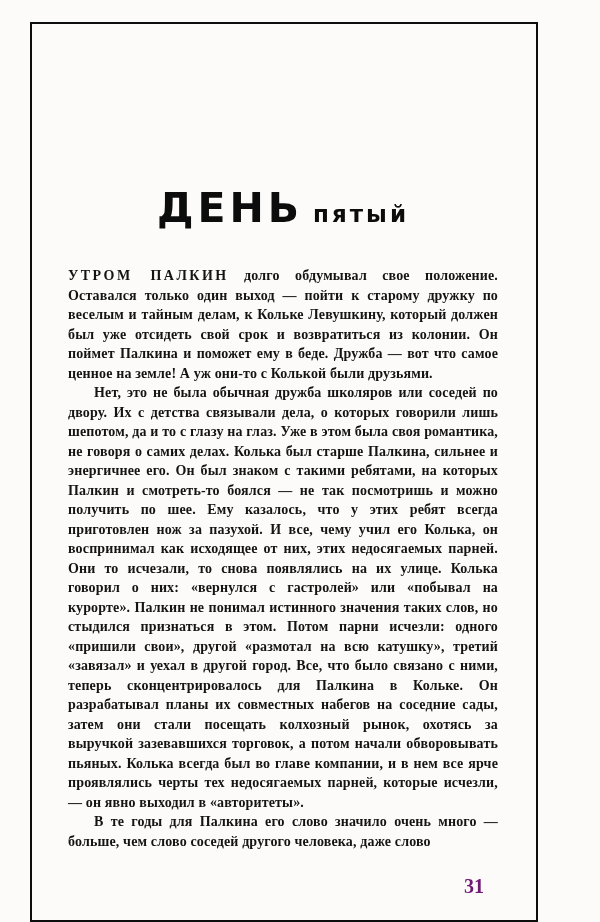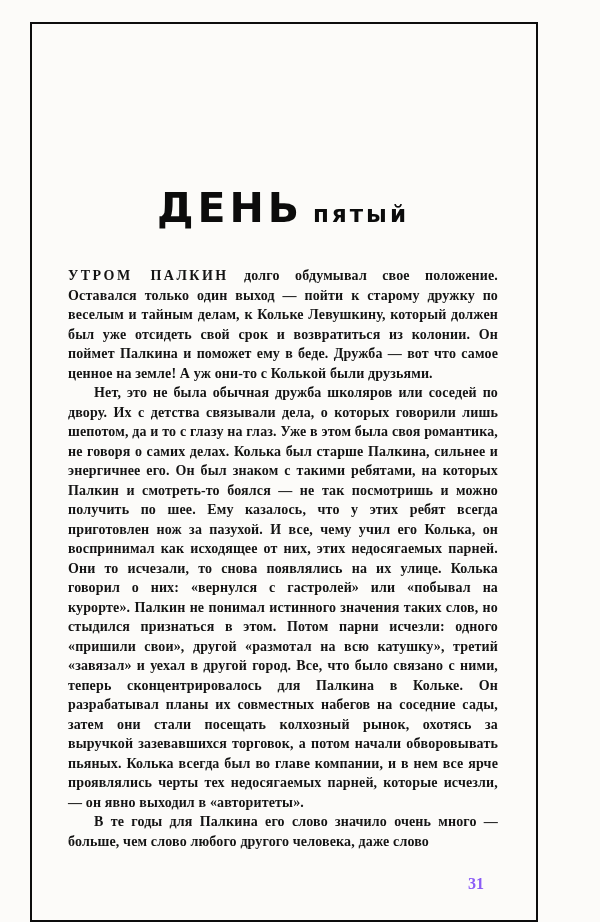--- a/index.html
+++ b/index.html
@@ -65,41 +65,41 @@
   .para.first {
     text-indent: 0;
   }
   .lead-caps {
     letter-spacing: 2.5px;
   }
   .page-number {
     margin-top: 24px;
     padding-right: 14px;
     text-align: right;
-    font-size: 16px;
+    font-size: 20px;
     font-weight: 700;
-    color: #8b5cf6;
+    color: #701a75;
   }
 </style>
 </head>
 <body>
 
 <div class="scan">
   <div class="frame">
     <div class="content">
 
       <h1 class="chapter-title">
         <span class="main">ДЕНЬ</span><span class="sub">пятый</span>
       </h1>
 
       <div class="bodytext">
         <p class="para first">
           <span class="lead-caps">УТРОМ ПАЛКИН</span><span> долго обдумывал свое положение. Оставался только один выход — пойти к старому дружку по веселым и тайным делам, к Кольке Левушкину, который должен был уже отсидеть свой срок и возвратиться из колонии. Он поймет Палкина и поможет ему в беде. Дружба — вот что самое ценное на земле! А уж они-то с Колькой были друзьями.</span>
         </p>
         <p class="para">Нет, это не была обычная дружба школяров или соседей по двору. Их с детства связывали дела, о которых говорили лишь шепотом, да и то с глазу на глаз. Уже в этом была своя романтика, не говоря о самих делах. Колька был старше Палкина, сильнее и энергичнее его. Он был знаком с такими ребятами, на которых Палкин и смотреть-то боялся — не так посмотришь и можно получить по шее. Ему казалось, что у этих ребят всегда приготовлен нож за пазухой. И все, чему учил его Колька, он воспринимал как исходящее от них, этих недосягаемых парней. Они то исчезали, то снова появлялись на их улице. Колька говорил о них: «вернулся с гастролей» или «побывал на курорте». Палкин не понимал истинного значения таких слов, но стыдился признаться в этом. Потом парни исчезли: одного «пришили свои», другой «размотал на всю катушку», третий «завязал» и уехал в другой город. Все, что было связано с ними, теперь сконцентрировалось для Палкина в Кольке. Он разрабатывал планы их совместных набегов на соседние сады, затем они стали посещать колхозный рынок, охотясь за выручкой зазевавшихся торговок, а потом начали обворовывать пьяных. Колька всегда был во главе компании, и в нем все ярче проявлялись черты тех недосягаемых парней, которые исчезли, — он явно выходил в «авторитеты».</p>
-        <p class="para">В те годы для Палкина его слово значило очень много — больше, чем слово любого другого человека, даже слово</p>
+        <p class="para">В те годы для Палкина его слово значило очень много — больше, чем слово соседей другого человека, даже слово</p>
       </div>
 
       <div class="page-number">31</div>
 
     </div>
   </div>
 </div>
 
 </body></html>

